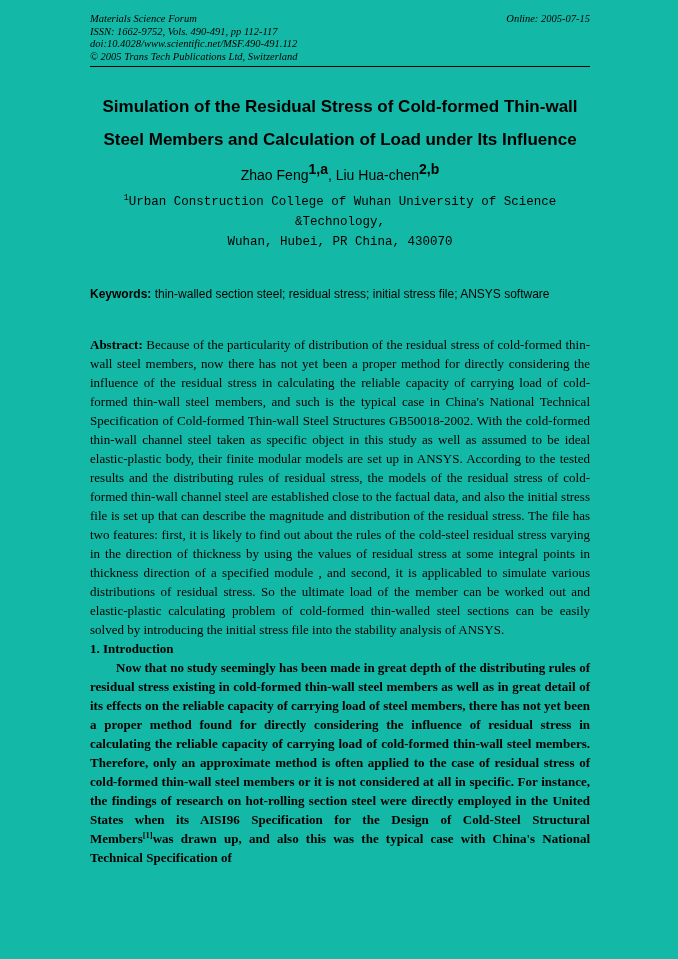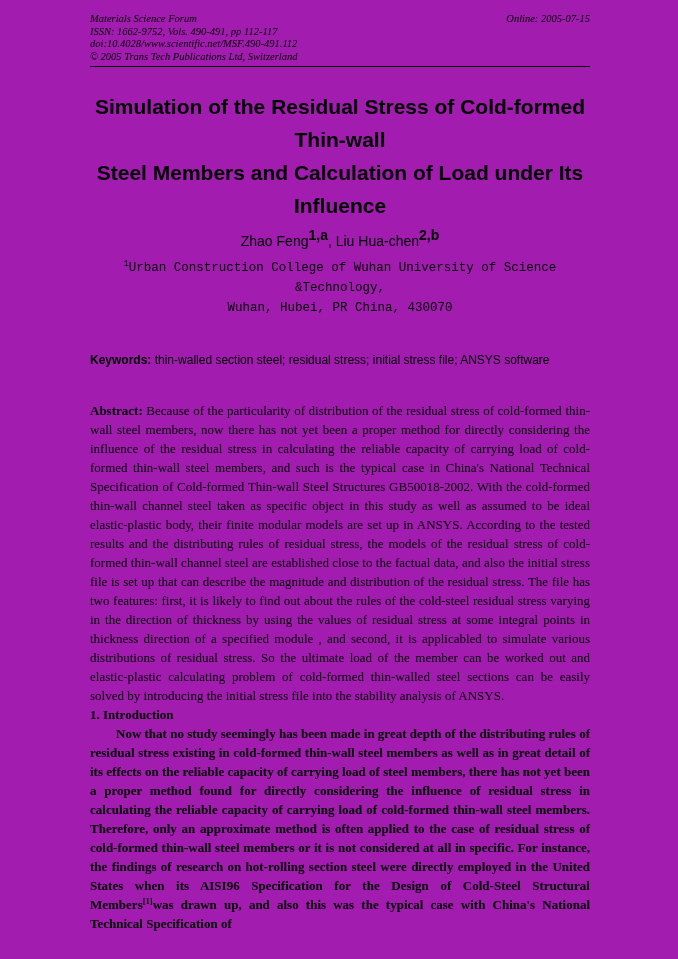--- a/index.html
+++ b/index.html
@@ -5,40 +5,40 @@
   * { margin: 0; padding: 0; box-sizing: border-box; }
   html, body { background: #e8e8e8; }
   body {
     width: 678px; height: 959px;
     font-family: "Liberation Serif", serif;
     color: #000;
     overflow: hidden;
   }
   .page {
     width: 678px; height: 959px;
-    background: #a21caf;
+    background: #14b8a6;
     padding: 13px 88px 0 90px;
     overflow: hidden;
   }
   
   .meta { display: flex; justify-content: space-between; align-items: flex-start; }
   .meta-left, .meta-right {
     font-style: italic;
     font-size: 10.5px;
     line-height: 12.5px;
   }
   .rule {
     border: none;
     border-top: 1.3px solid #000;
     margin-top: 3px;
   }
   
   .title {
     font-family: "Liberation Sans", sans-serif;
-    font-size: 21px;
+    font-size: 17px;
     font-weight: bold;
     text-align: center;
     margin-top: 23px;
     line-height: 33px;
   }
   .title-line { display: block; }
   .authors {
     font-family: "Liberation Sans", sans-serif;
     font-size: 14px;
     text-align: center;

